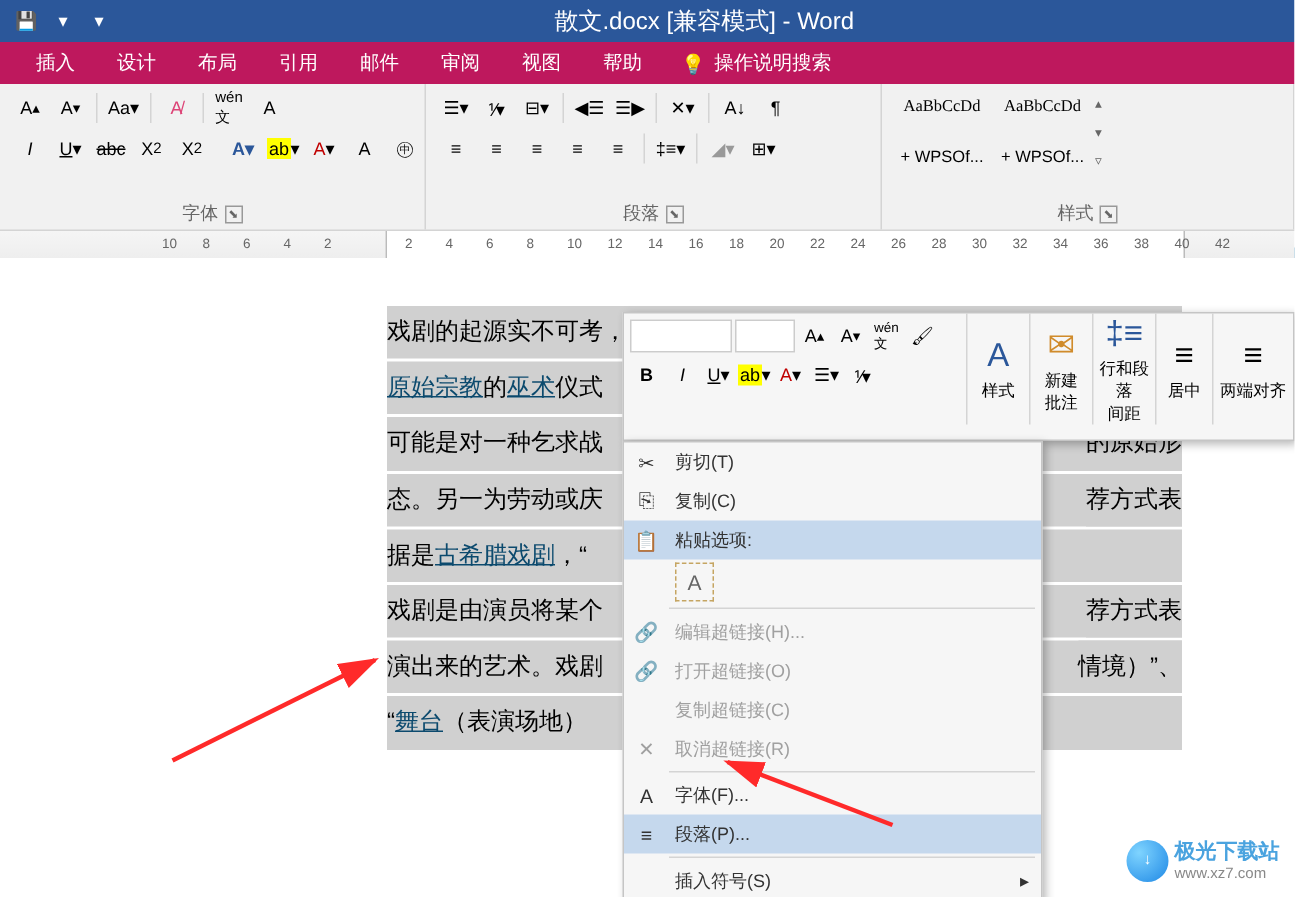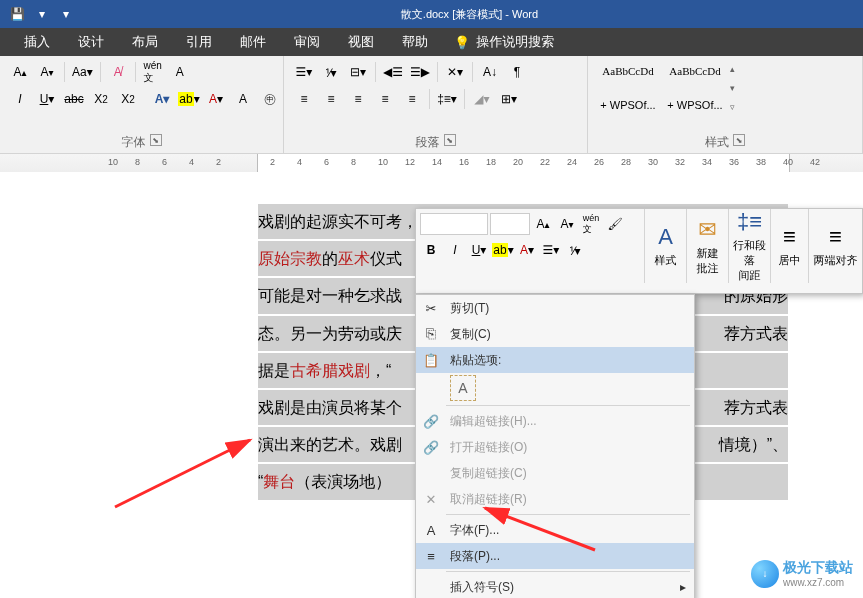--- a/index.html
+++ b/index.html
@@ -1,43 +1,43 @@
 <!DOCTYPE html>
 <html><head>
 <meta charset="utf-8">
 <style>
 *{box-sizing:border-box;margin:0;padding:0;font-family:"Microsoft YaHei",sans-serif}
 body{width:863px;height:598px;overflow:hidden;background:#fff;position:relative}
 .titlebar{height:28px;background:#2b579a;color:#fff;display:flex;align-items:center;font-size:12px}
 .titlebar .qat{display:flex;align-items:center;padding-left:8px;gap:4px}
 .titlebar .qat span{width:20px;height:20px;display:flex;align-items:center;justify-content:center}
-.titlebar .title{flex:1;text-align:center;font-size:11px}
-.tabs{height:28px;background:#404040;display:flex;align-items:center;padding-left:10px;gap:0;color:#fff;font-size:13px}
+.titlebar .title{flex:1;text-align:center;font-size:16px}
+.tabs{height:28px;background:#be185d;display:flex;align-items:center;padding-left:10px;gap:0;color:#fff;font-size:13px}
 .tabs .tab{padding:0 14px;height:28px;display:flex;align-items:center;cursor:pointer}
 .tabs .search{display:flex;align-items:center;gap:6px;margin-left:12px}
 .ribbon{background:#f1f1f1;border-bottom:1px solid #d4d4d4;height:98px;display:flex}
 .group{border-right:1px solid #d4d4d4;padding:4px 8px 2px;display:flex;flex-direction:column;justify-content:space-between}
 .group-body{display:flex;gap:3px;flex-direction:column}
 .row{display:flex;gap:3px;align-items:center}
 .btn{min-width:24px;height:24px;display:flex;align-items:center;justify-content:center;font-size:12px;cursor:pointer;padding:0 2px}
 .sep{width:1px;height:20px;background:#d4d4d4;margin:0 2px}
-.group-label{text-align:center;font-size:12px;color:#666;padding-top:2px;display:flex;justify-content:center;gap:4px}
+.group-label{text-align:center;font-size:12px;color:#666;padding-top:2px;display:flex;justify-content:center;align-items:center;gap:4px}
 .launcher{width:12px;height:12px;border:1px solid #999;font-size:8px;display:flex;align-items:center;justify-content:center;color:#666}
 .styles-gallery{display:flex;gap:3px}
 .style-item{width:64px;height:56px;border:1px solid transparent;text-align:center;font-size:11px;padding:4px 2px;cursor:pointer;display:flex;flex-direction:column;justify-content:space-between}
 .style-sample{font-family:serif}
 .style-arrow{width:14px;display:flex;flex-direction:column;justify-content:space-around;color:#666;font-size:9px}
 .doc-area{position:relative;height:444px;background:#fff}
 .ruler{height:18px;background:#fff;border-bottom:7px solid #0369a1;position:relative;font-size:9px;color:#666}
 .ruler-bg{position:absolute;left:0;right:0;height:18px;background:linear-gradient(#f5f5f5,#eee)}
 .ruler-white{position:absolute;left:257px;right:73px;top:0;height:18px;background:#fff;border-left:1px solid #bbb;border-right:1px solid #bbb}
 .ruler-tick{position:absolute;top:3px;font-size:9px}
 .doc-content{position:absolute;left:258px;top:50px;width:530px;font-size:16px;line-height:2.2;color:#000;font-family:SimSun,serif}
 .doc-content p{background:#d0d0d0;margin-bottom:2px}
-.link{color:#b91c1c;}
+.link{color:#0c4a6e;text-decoration:underline}
 .context-menu{position:absolute;left:415px;top:294px;width:280px;background:#f6f6f6;border:1px solid #c5c5c5;box-shadow:2px 2px 6px rgba(0,0,0,.3);font-size:12px;z-index:100}
 .cm-item{height:26px;display:flex;align-items:center;padding-left:34px;cursor:pointer;position:relative;color:#333}
 .cm-item:hover,.cm-item.hover{background:#c5d8ed}
 .cm-item.disabled{color:#a0a0a0}
 .cm-icon{position:absolute;left:6px;width:18px;text-align:center;font-size:13px}
 .cm-sep{height:1px;background:#d4d4d4;margin:2px 4px 2px 30px}
 .mini-toolbar{position:absolute;left:415px;top:208px;width:448px;height:86px;background:#f6f6f6;border:1px solid #c5c5c5;box-shadow:2px 2px 6px rgba(0,0,0,.3);z-index:100;display:flex}
 .mini-left{flex:1;padding:4px;display:flex;flex-direction:column;gap:4px}
 .mini-row{display:flex;gap:2px;align-items:center}
 .mini-input{border:1px solid #ccc;height:22px;font-size:11px;padding:0 4px;background:#fff;width:68px}

